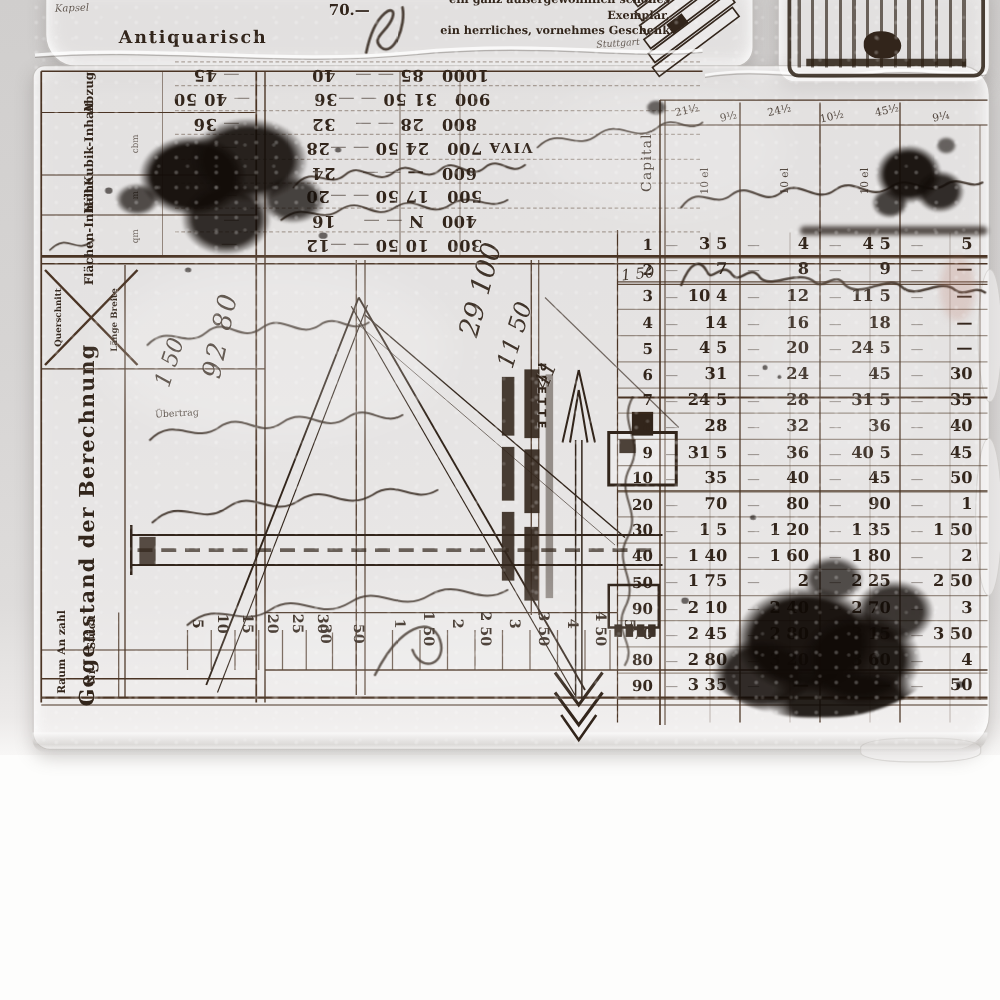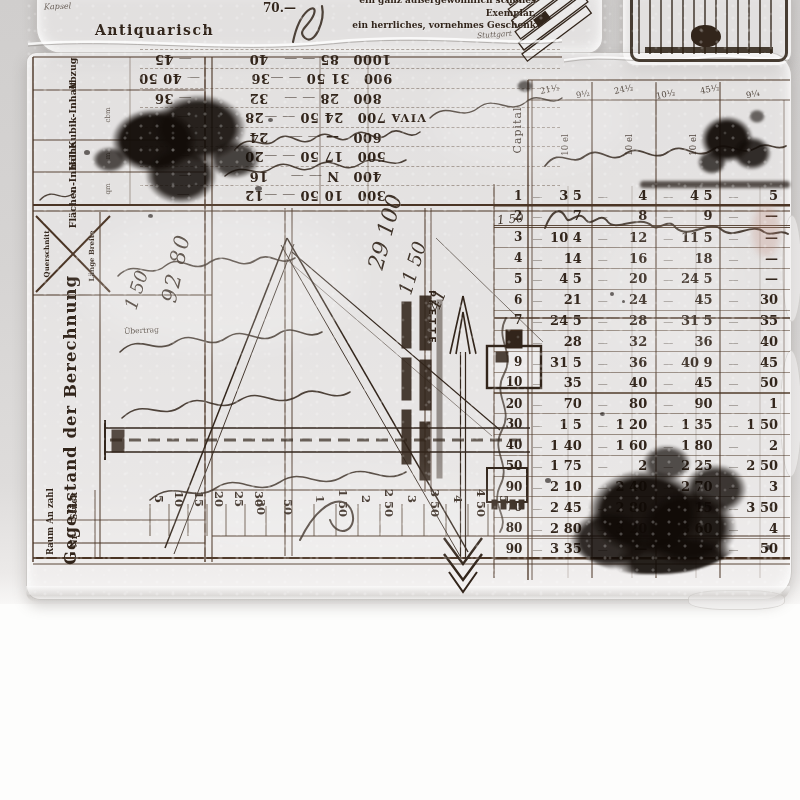--- a/index.html
+++ b/index.html
@@ -439,21 +439,21 @@
       <div class="rt-row">
         <span class="rt-i">5</span>
         <span class="rt-c">4 5</span>
         <span class="rt-c">20</span>
         <span class="rt-c">24 5</span>
         <span class="rt-c">—</span>
       </div>
 
       <div class="rt-row">
         <span class="rt-i">6</span>
-        <span class="rt-c">21</span>
+        <span class="rt-c">31</span>
         <span class="rt-c">24</span>
         <span class="rt-c">45</span>
         <span class="rt-c">30</span>
       </div>
 
       <div class="rt-row">
         <span class="rt-i">7</span>
         <span class="rt-c">24 5</span>
         <span class="rt-c">28</span>
         <span class="rt-c">31 5</span>
@@ -465,21 +465,21 @@
         <span class="rt-c">28</span>
         <span class="rt-c">32</span>
         <span class="rt-c">36</span>
         <span class="rt-c">40</span>
       </div>
 
       <div class="rt-row">
         <span class="rt-i">9</span>
         <span class="rt-c">31 5</span>
         <span class="rt-c">36</span>
-        <span class="rt-c">40 9</span>
+        <span class="rt-c">40 5</span>
         <span class="rt-c">45</span>
       </div>
 
       <div class="rt-row">
         <span class="rt-i">10</span>
         <span class="rt-c">35</span>
         <span class="rt-c">40</span>
         <span class="rt-c">45</span>
         <span class="rt-c">50</span>
       </div>

